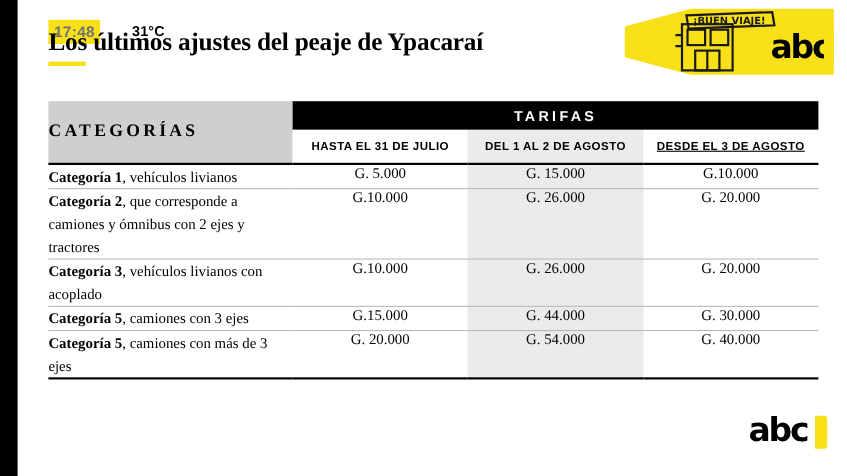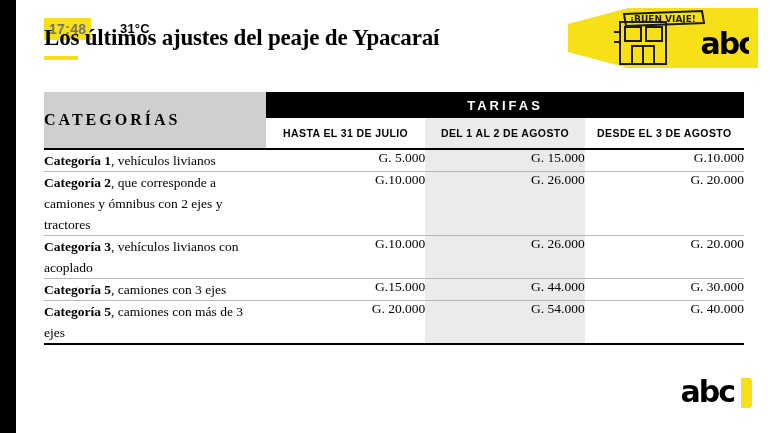--- a/index.html
+++ b/index.html
@@ -150,38 +150,38 @@
     font-family: "Liberation Sans", sans-serif;
     font-weight: bold;
     font-size: 10.5px;
     letter-spacing: 0.4px;
     text-align: center;
     height: 30px;
     border-bottom: 2px solid #000;
   }
   .sub-head.c1 { width: 160px; }
   .sub-head.c2 { width: 159px; background: #ebebeb; }
-  .sub-head.c3 { width: 159px; }
+  .sub-head.c3 { width: 159px; text-decoration: underline; }
 
   td.cat-cell {
     font-family: "Liberation Serif", serif;
     font-size: 13.5px;
     line-height: 21px;
     color: #000;
     padding: 7px 8px 9px 6px;
     vertical-align: top;
     border-bottom: 1px solid #b9b9b9;
   }
   td.cat-cell b { font-weight: bold; }
 
   td.val {
     font-family: "Liberation Serif", serif;
     font-size: 13.5px;
     color: #000;
-    text-align: right;
+    text-align: center;
     vertical-align: top;
     padding-top: 7px;
     border-bottom: 1px solid #b9b9b9;
   }
   td.val.shade { background: #ebebeb; }
 
   tr.last td { border-bottom: 2px solid #000; }
 
   
   .footer-logo {

